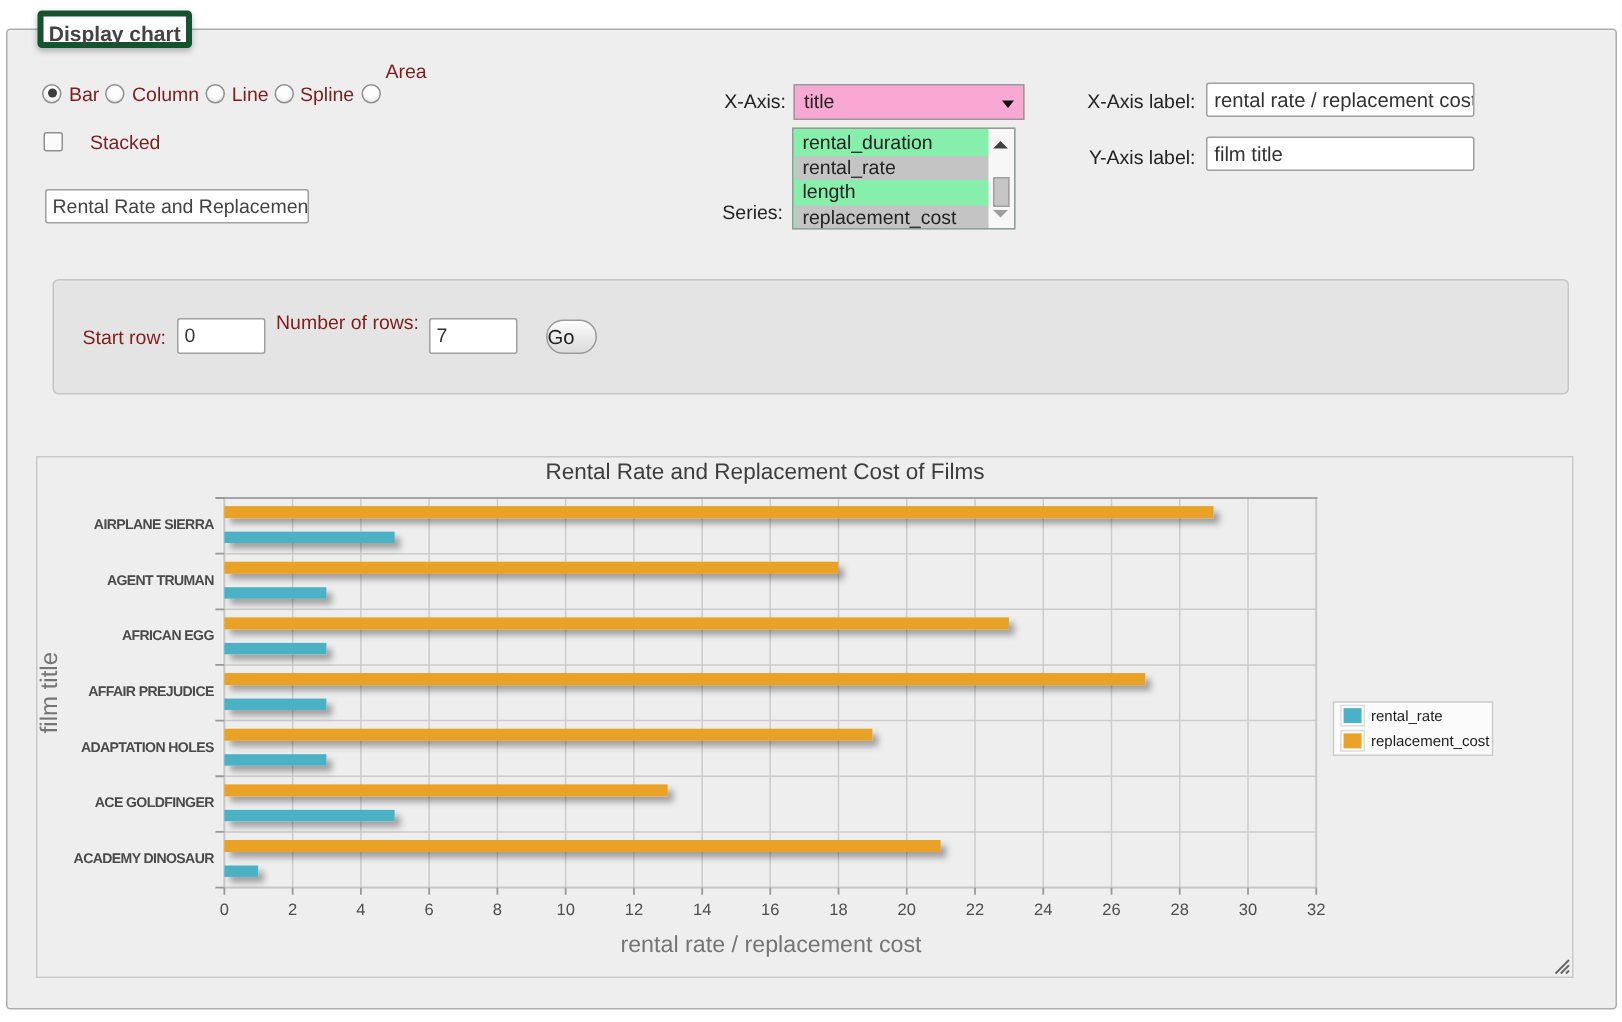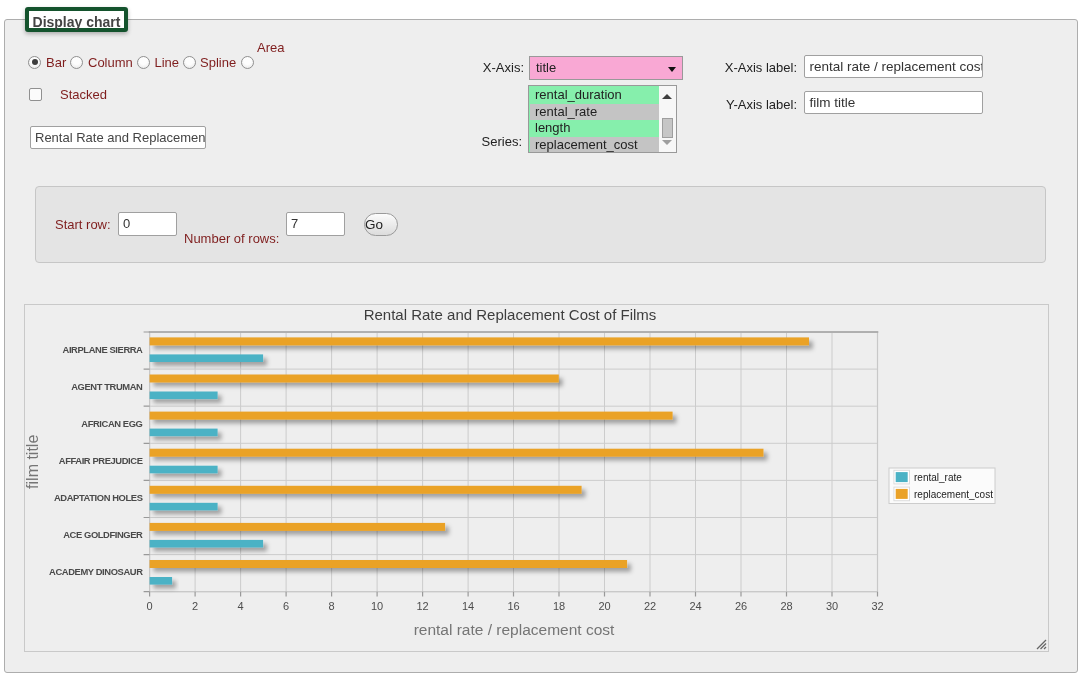--- a/index.html
+++ b/index.html
@@ -68,21 +68,21 @@
 <div class="abs rlbl" style="left:422px;top:134px;width:100px">Series:</div>
 
 <div class="abs rlbl" style="left:697px;top:60px;width:100px">X-Axis label:</div>
 <div class="abs tinput" style="left:803.5px;top:54.5px;width:179px;height:23px;padding:0 5px;font-size:13.5px">rental rate / replacement cost</div>
 <div class="abs rlbl" style="left:697px;top:96.5px;width:100px">Y-Axis label:</div>
 <div class="abs tinput" style="left:803.5px;top:91px;width:179px;height:23px;padding:0 5px;font-size:13.5px">film title</div>
 
 <div class="abs" id="panel"></div>
 <div class="abs lbl" style="left:55px;top:217px">Start row:</div>
 <div class="abs tinput" style="left:118px;top:212px;width:58.5px;height:24px">0</div>
-<div class="abs lbl" style="left:184px;top:231px">Number of rows:</div>
+<div class="abs lbl" style="left:184px;top:207px">Number of rows:</div>
 <div class="abs tinput" style="left:286px;top:212px;width:59px;height:24px">7</div>
 <div class="abs" id="gobtn">Go</div>
 
 <div class="abs" id="chartbox">
 <svg width="1025" height="348" viewBox="0 0 1025 348" style="position:absolute;left:0;top:0;font-family:'Liberation Sans',sans-serif">
 <defs>
         <filter id="sh" x="-30%" y="-80%" width="160%" height="300%">
           <feDropShadow dx="3.8" dy="3.8" stdDeviation="2.3" flood-color="#000" flood-opacity="0.33"></feDropShadow>
         </filter>
       </defs>

